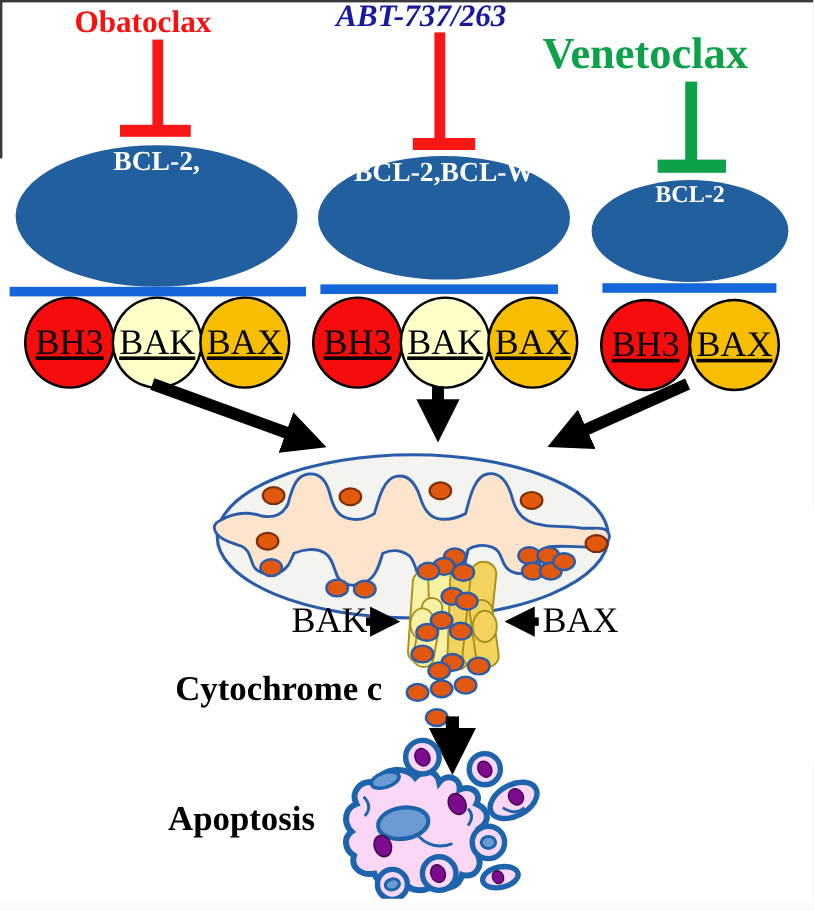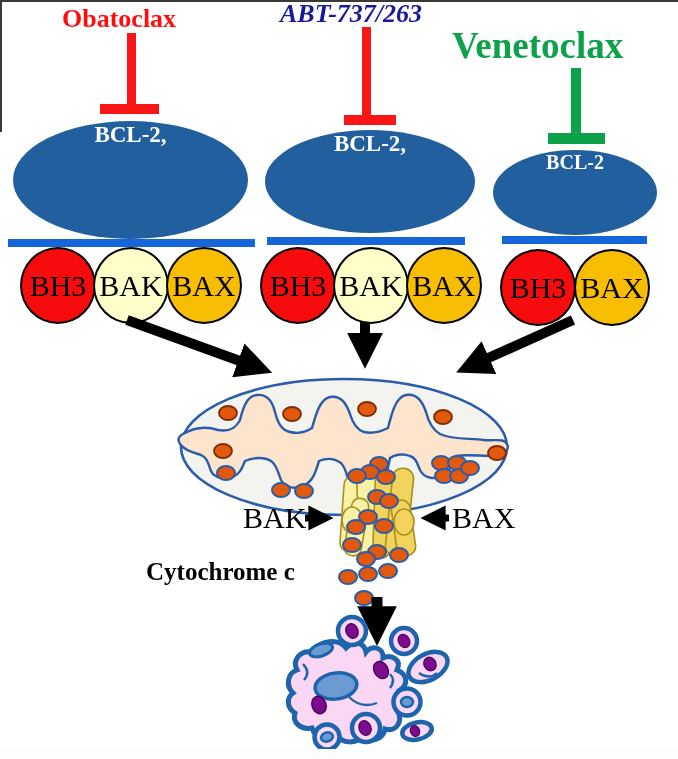--- a/index.html
+++ b/index.html
@@ -30,30 +30,30 @@
   .e3{left:493px;top:150px;width:164px;height:85px;font-size:20px;}
 
   .mbar{position:absolute;height:8px;background:#1566d8;}
   .bar1{left:8px;top:239px;width:247px;}
   .bar2{left:267px;top:237px;width:198px;}
   .bar3{left:502px;top:236px;width:145px;}
 
   .circle{
     position:absolute;width:72px;height:73px;border-radius:50%;
     border:2px solid #000;display:flex;align-items:center;justify-content:center;
-    font-size:30px;color:#000;top:247px;
+    font-size:30px;color:#000;top:247px;text-decoration:underline;
   }
   .c-red{background:#f60c0c;}
   .c-pale{background:#ffffca;}
   .c-gold{background:#f7bd00;}
 
   .proc-label{position:absolute;color:#000;white-space:nowrap;}
   .lbl-bak{left:243px;top:501px;font-size:30px;}
   .lbl-bax{left:452px;top:501px;font-size:30px;}
-  .lbl-cyt{left:146px;top:558px;font-size:25px;font-weight:bold;}
+  .lbl-cyt{left:146px;top:558px;font-size:29px;font-weight:bold;}
   .lbl-apo{left:140px;top:667px;font-size:29px;font-weight:bold;}
 
   svg.art{position:absolute;left:0;top:0;}
 </style>
 </head>
 <body>
 
 <div class="stage">
 
   <div class="edge-top"></div>
@@ -74,20 +74,21 @@
   <div>
     <div class="stem green-ink" style="left:571px;top:68px;width:10px;height:70px;"></div>
     <div class="cross green-ink" style="left:548px;top:133px;width:57px;height:11px;"></div>
   </div>
 
   <div class="ellipse e1">
     <span>BCL-2,</span>
   </div>
   <div class="ellipse e2">
     <span>BCL-2,</span>
+    <span>BCL-W</span>
   </div>
   <div class="ellipse e3">
     <span>BCL-2</span>
   </div>
 
   <div class="mbar bar1"></div>
   <div class="mbar bar2"></div>
   <div class="mbar bar3"></div>
 
   <div class="circle c-red" style="left:20px;">BH3</div>
@@ -221,15 +222,16 @@
       <circle cx="327" cy="737" r="12.5" fill="#f9d7f5" stroke-width="4.5"></circle>
       <ellipse cx="327" cy="737" rx="6" ry="4.5" fill="#6b9bd2" stroke-width="2.5" transform="rotate(-15 327 737)"></ellipse>
       <ellipse cx="417" cy="731" rx="15" ry="8.5" fill="#f9d7f5" stroke-width="4.5" transform="rotate(-12 417 731)"></ellipse>
       <ellipse cx="415" cy="731" rx="4.5" ry="5.5" fill="#7c0b8e" stroke="#4a0356" stroke-width="1.2" transform="rotate(-25 415 731)"></ellipse>
     </g>
   </svg>
 
   <div class="proc-label lbl-bak">BAK</div>
   <div class="proc-label lbl-bax">BAX</div>
   <div class="proc-label lbl-cyt">Cytochrome c</div>
+  <div class="proc-label lbl-apo">Apoptosis</div>
 
   <div class="bottom-strip"></div>
 </div>
 
 </body></html>

